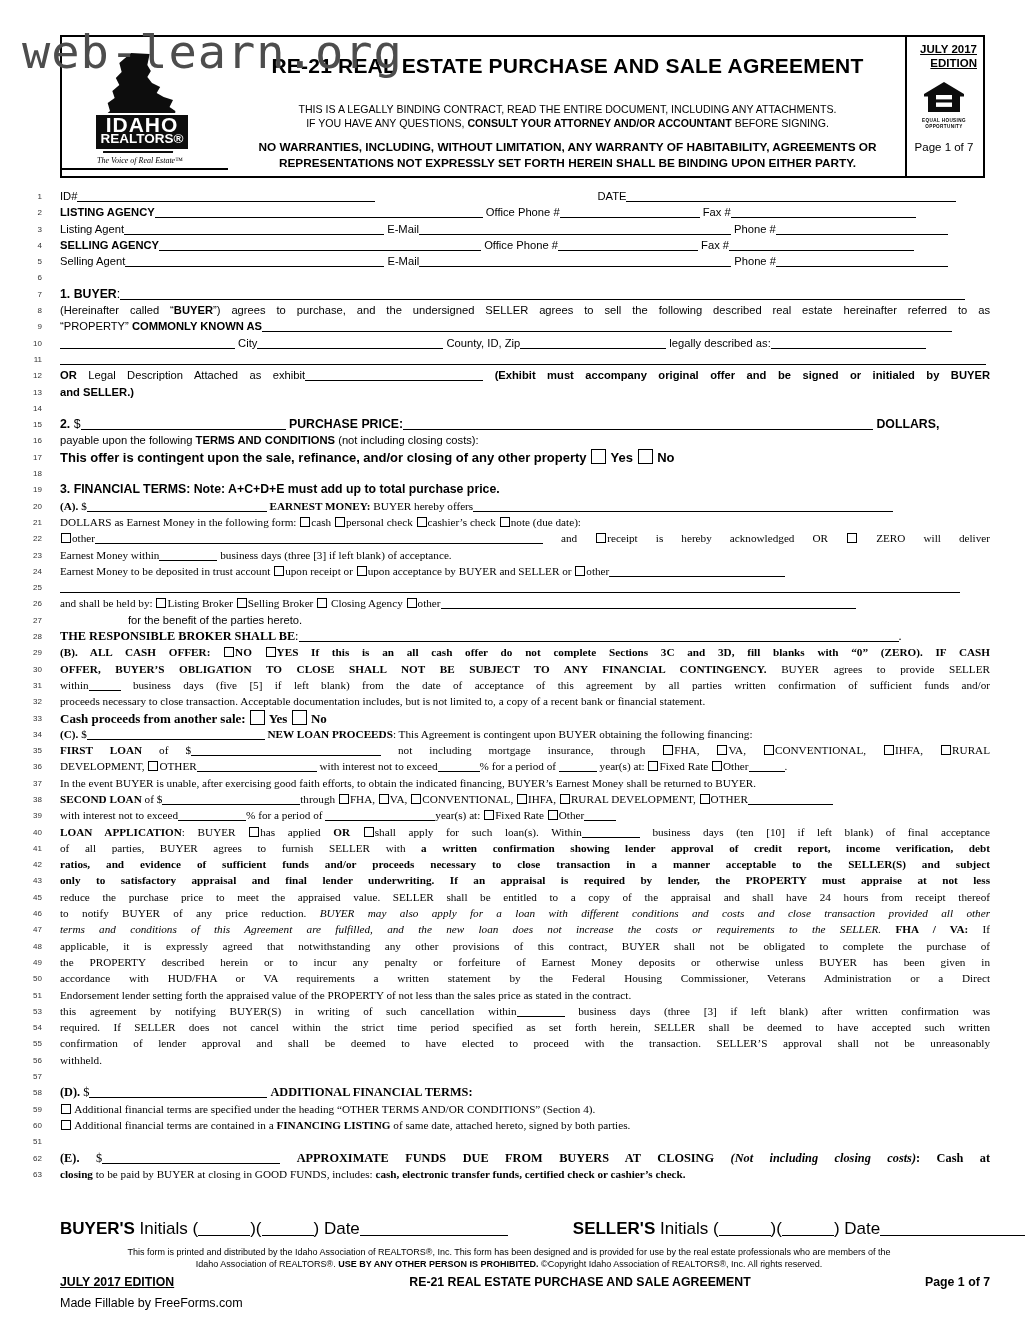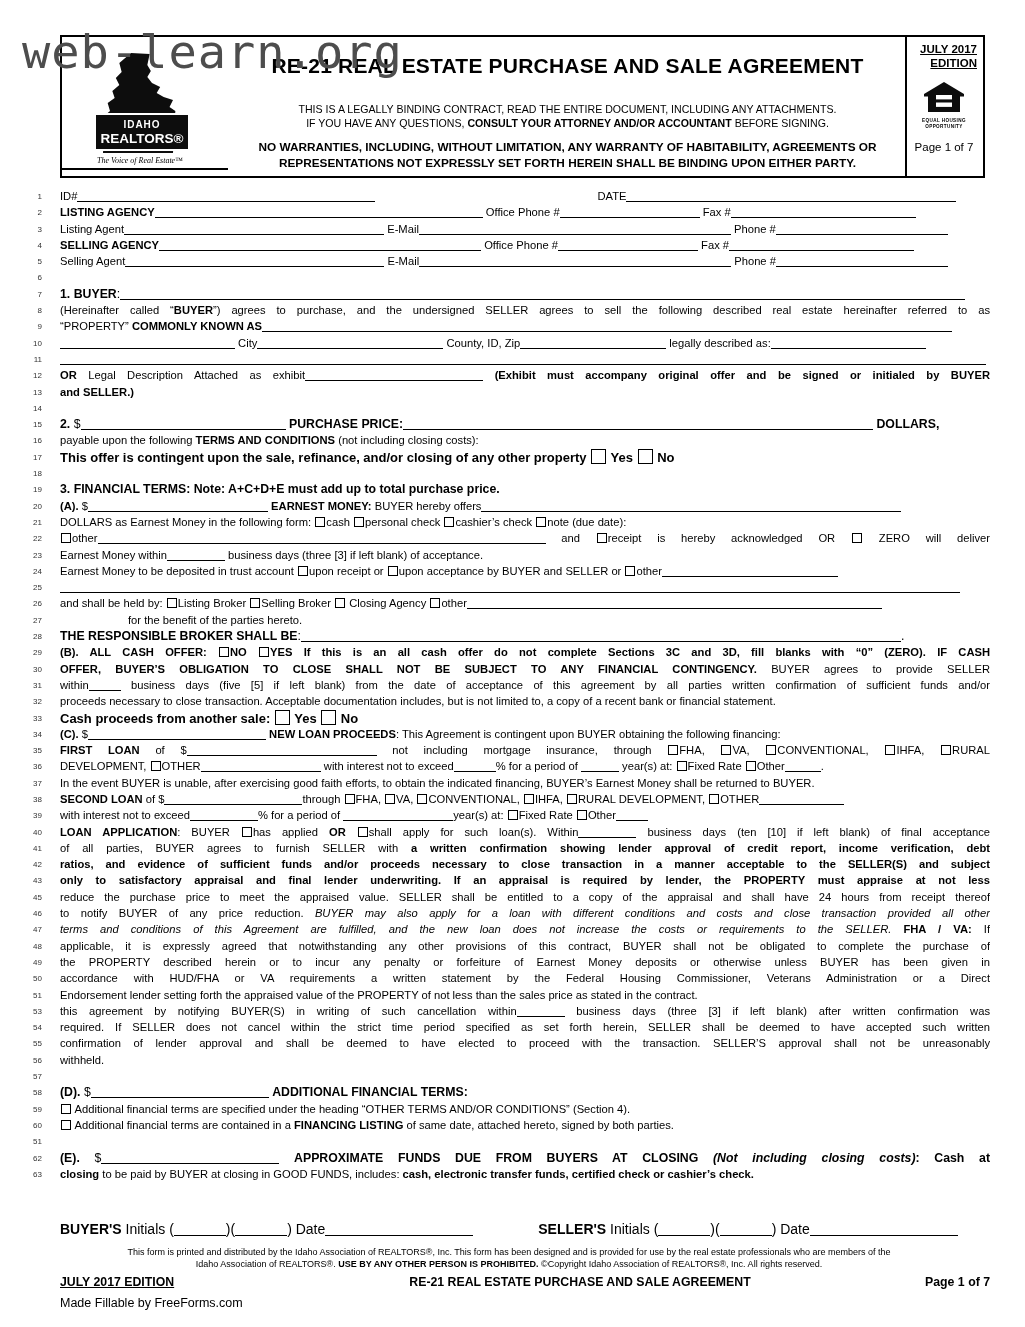--- a/index.html
+++ b/index.html
@@ -9,52 +9,52 @@
   .watermark{position:absolute;left:22px;top:24px;z-index:9;
              font-family:"DejaVu Sans Mono","Liberation Mono",monospace;
              font-size:47px;color:#4d4d4d;letter-spacing:1px;white-space:nowrap;pointer-events:none;}
   
   .hdr{position:absolute;left:60px;top:35px;width:925px;height:143px;border:2px solid #000;
        display:flex;box-sizing:border-box;background:#fff;}
   .hdr-logo{flex:0 0 168px;position:relative;}
   .idaho-svg{position:absolute;left:34px;top:16px;width:84px;height:100px;}
   .logo-box{position:absolute;left:32px;top:76px;width:88px;background:#0d0d0d;border:2px solid #fff;
             color:#fff;text-align:center;padding:2px 2px 3px;}
-  .logo-box .l1{font-size:10px;font-weight:bold;letter-spacing:1px;line-height:15px;}
+  .logo-box .l1{font-size:21px;font-weight:bold;letter-spacing:1px;line-height:15px;}
   .logo-box .l2{font-size:13.5px;font-weight:bold;line-height:14px;letter-spacing:0;}
   .logo-tagline{position:absolute;left:22px;top:119px;width:112px;text-align:center;
                 font-family:"Liberation Serif",serif;font-style:italic;font-size:8px;}
   .logo-rule{position:absolute;left:0;top:131px;width:166px;border-top:2px solid #000;}
   .hdr-mid{flex:1;text-align:center;padding-top:17px;}
   .hdr-title{font-size:21px;font-weight:bold;letter-spacing:.2px;}
   .hdr-notice{margin-top:24px;font-size:10.6px;line-height:14px;}
   .hdr-warranty{margin-top:10px;font-size:11.8px;font-weight:bold;line-height:15.5px;padding:0 26px;}
   .hdr-right{flex:0 0 78px;border-left:2px solid #000;padding:5px 6px 0 4px;box-sizing:border-box;text-align:right;}
   .ed{font-size:11.5px;text-decoration:underline;line-height:14px;font-weight:bold;}
   .eho{margin:12px auto 0;width:44px;text-align:center;}
   .eho-label{font-size:4.6px;letter-spacing:.4px;line-height:5.5px;text-align:center;font-weight:bold;}
   .pg{margin-top:12px;font-size:11.5px;text-align:center;}
   
   .form-body{position:absolute;left:0;top:188px;width:1025px;padding:0 35px 0 28px;box-sizing:border-box;}
   .frow{display:flex;height:16.3px;line-height:16.3px;font-size:11.2px;}
   .lnum{flex:0 0 14px;text-align:right;font-size:8px;color:#333;line-height:18px;}
   .lcontent{flex:1;margin-left:18px;white-space:nowrap;}
-  .ind1 .lcontent{}
+  .ind1 .lcontent{font-family:Liberation Serif, serif;}
   .ind2 .lcontent{margin-left:86px;}
   .just .lcontent{white-space:normal;text-align:justify;text-align-last:justify;overflow:hidden;}
   .h .lcontent{font-size:12.3px;}
   .big .lcontent{font-size:13px;}
   .b{font-weight:bold;} .i{font-style:italic;}
   .blank{display:inline-block;border-bottom:1px solid #000;height:11px;vertical-align:-2px;}
   .gapseg{display:inline-block;height:1px;}
   .cbx{display:inline-block;width:8px;height:8px;border:1px solid #000;vertical-align:-1px;margin:0 1px;background:#fff;}
   .cbx.bigcb{width:13px;height:13px;border-width:1.5px;vertical-align:-2px;}
   
   .footer{position:absolute;left:0;top:1218px;width:1025px;padding:0 35px 0 28px;box-sizing:border-box;}
-  .f-init .frow{height:22px;line-height:22px;font-size:14px;}
+  .f-init .frow{height:22px;line-height:22px;font-size:17px;}
   .legal{text-align:center;font-size:9px;line-height:11.5px;margin-top:7px;color:#000;}
   .f-bottom{display:flex;margin-top:5px;font-size:12.3px;font-weight:bold;}
   .f-bottom .fb-left{flex:0 0 230px;text-decoration:underline;margin-left:32px;}
   .f-bottom .fb-mid{flex:1;text-align:center;}
   .f-bottom .fb-right{flex:0 0 120px;text-align:right;}
   .made{margin-top:7px;margin-left:32px;font-size:12.5px;}
 </style>
 </head>
 <body>
 

